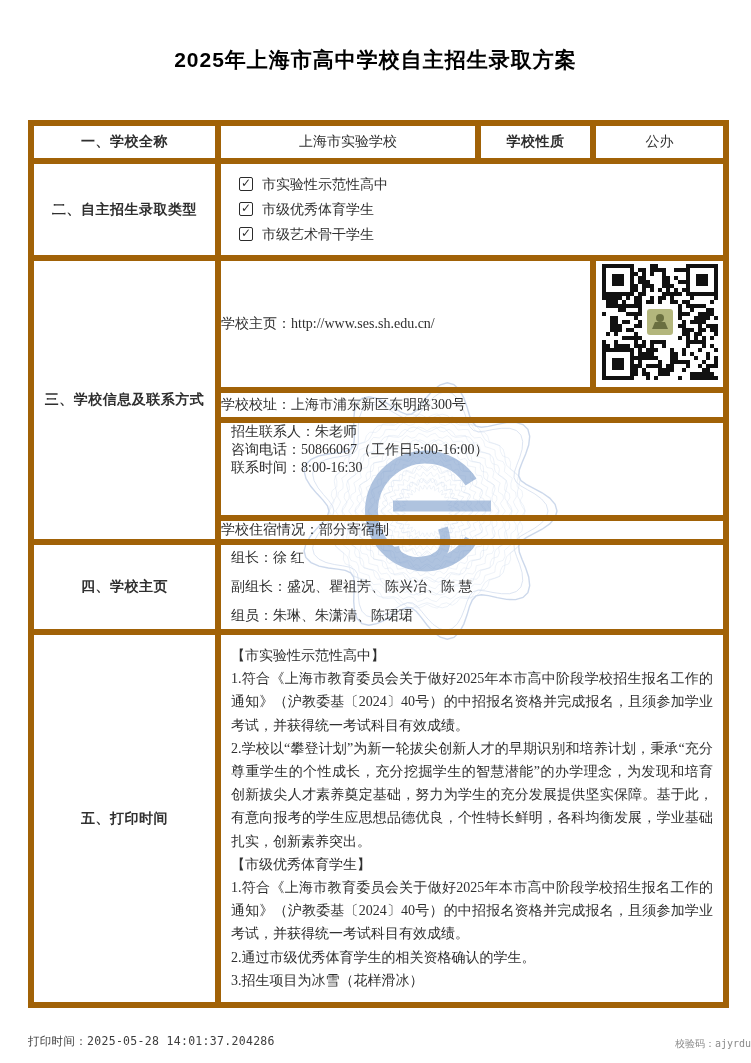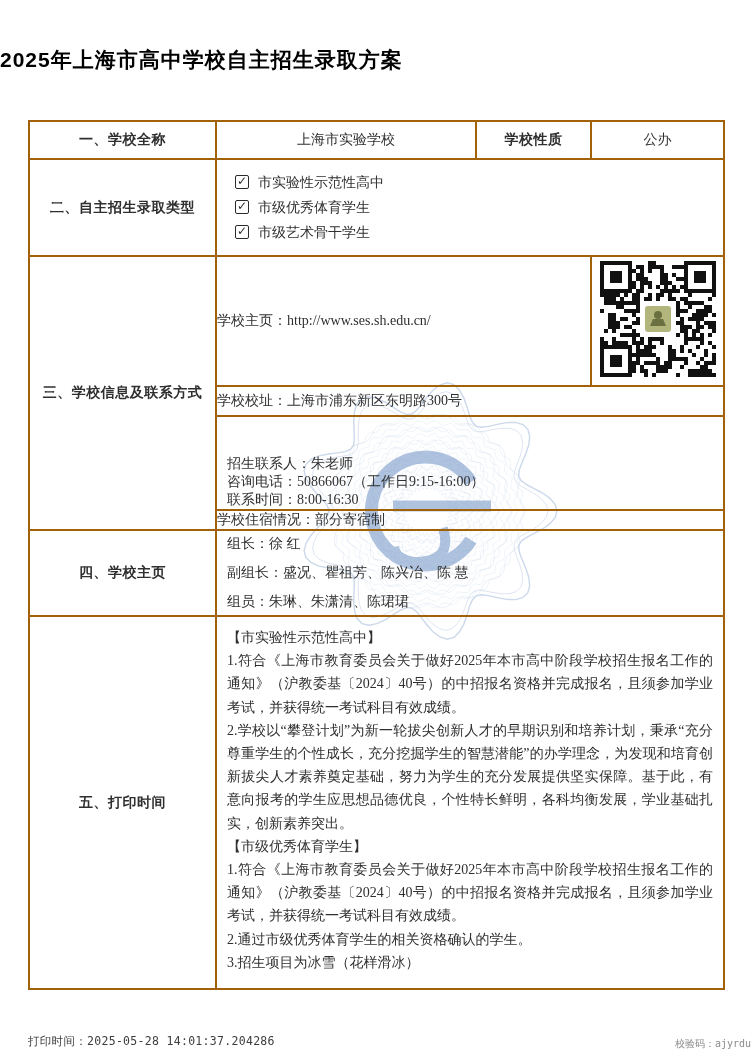--- a/index.html
+++ b/index.html
@@ -6,38 +6,38 @@
   .page{
     position:relative;
     width:751px;height:1063px;
     background:#ffffff;
     overflow:hidden;
     font-family:"Liberation Serif",serif;
     color:#2b2b2b;
   }
   .doc-title{
     position:absolute;left:0;top:46px;width:751px;
-    text-align:left;
+    text-align:center;
     font-family:"Liberation Sans",sans-serif;
     font-weight:bold;font-size:21px;color:#000;
     letter-spacing:1px;
   }
   
   .watermark{
     position:absolute;left:277px;top:378px;width:300px;height:280px;
     z-index:0;pointer-events:none;
   }
   
   table.plan{
     position:absolute;left:28px;top:120px;width:695px;
     border-collapse:collapse;table-layout:fixed;
     z-index:1;background:transparent;
   }
   table.plan td{
-    border:2px solid #a16207;
+    border:6px solid #a16207;
     vertical-align:middle;
     font-size:14px;color:#2f2f2f;
     padding:0;
     background:transparent;
     overflow:hidden;
   }
   td.lbl{
     font-family:"Liberation Sans",sans-serif;
     font-weight:bold;text-align:center;color:#0a0a0a;
     font-size:14.5px;letter-spacing:.5px;
@@ -47,21 +47,21 @@
   .cbline{margin:9px 0 9px 18px;line-height:16px;}
   .cb{
     display:inline-block;width:12px;height:12px;
     border:1.5px solid #2b2b2b;border-radius:2px;
     position:relative;margin-right:9px;vertical-align:-2px;
   }
   .cb::after{
     content:"✓";position:absolute;left:1px;top:-3px;
     font-size:12px;color:#2b2b2b;font-family:"DejaVu Sans",sans-serif;
   }
-  .contact-block{display:flex;flex-direction:column;justify-content:flex-end;height:92px;padding-left:10px;box-sizing:border-box;}
+  .contact-block{display:flex;flex-direction:column;justify-content:flex-start;height:92px;padding-left:10px;box-sizing:border-box;}
   .lead-block{display:flex;flex-direction:column;justify-content:space-between;height:84px;padding-left:10px;box-sizing:border-box;line-height:26px;}
   .qr-cell{text-align:center;vertical-align:middle;}
   .enroll-text{padding:9px 10px 6px 10px;line-height:23.2px;text-align:justify;}
   .enroll-text p{margin:0;}
   .sec2{margin-top:14px;}
   .footer-left{
     position:absolute;left:28px;top:1034px;
     font-family:"DejaVu Sans Mono",monospace;
     font-size:11.5px;color:#3d3d3d;letter-spacing:.3px;text-align:center;
   }
@@ -433,21 +433,21 @@
             </svg>
       </td>
     </tr>
     <tr style="height:30px">
       <td colspan="3" class="padL">学校校址：上海市浦东新区东明路300号</td>
     </tr>
     <tr style="height:92px">
       <td colspan="3">
         <div class="contact-block">
           <div>招生联系人：朱老师</div>
-          <div>咨询电话：50866067（工作日9:15-16:00）</div>
+          <div>咨询电话：50866067（工作日5:00-16:00）</div>
           <div>联系时间：8:00-16:30</div>
         </div>
       </td>
     </tr>
     <tr style="height:15px">
       <td colspan="3" class="padL">学校住宿情况：部分寄宿制</td>
     </tr>
 
     <tr style="height:84px">
       <td class="lbl">四、学校主页</td>

